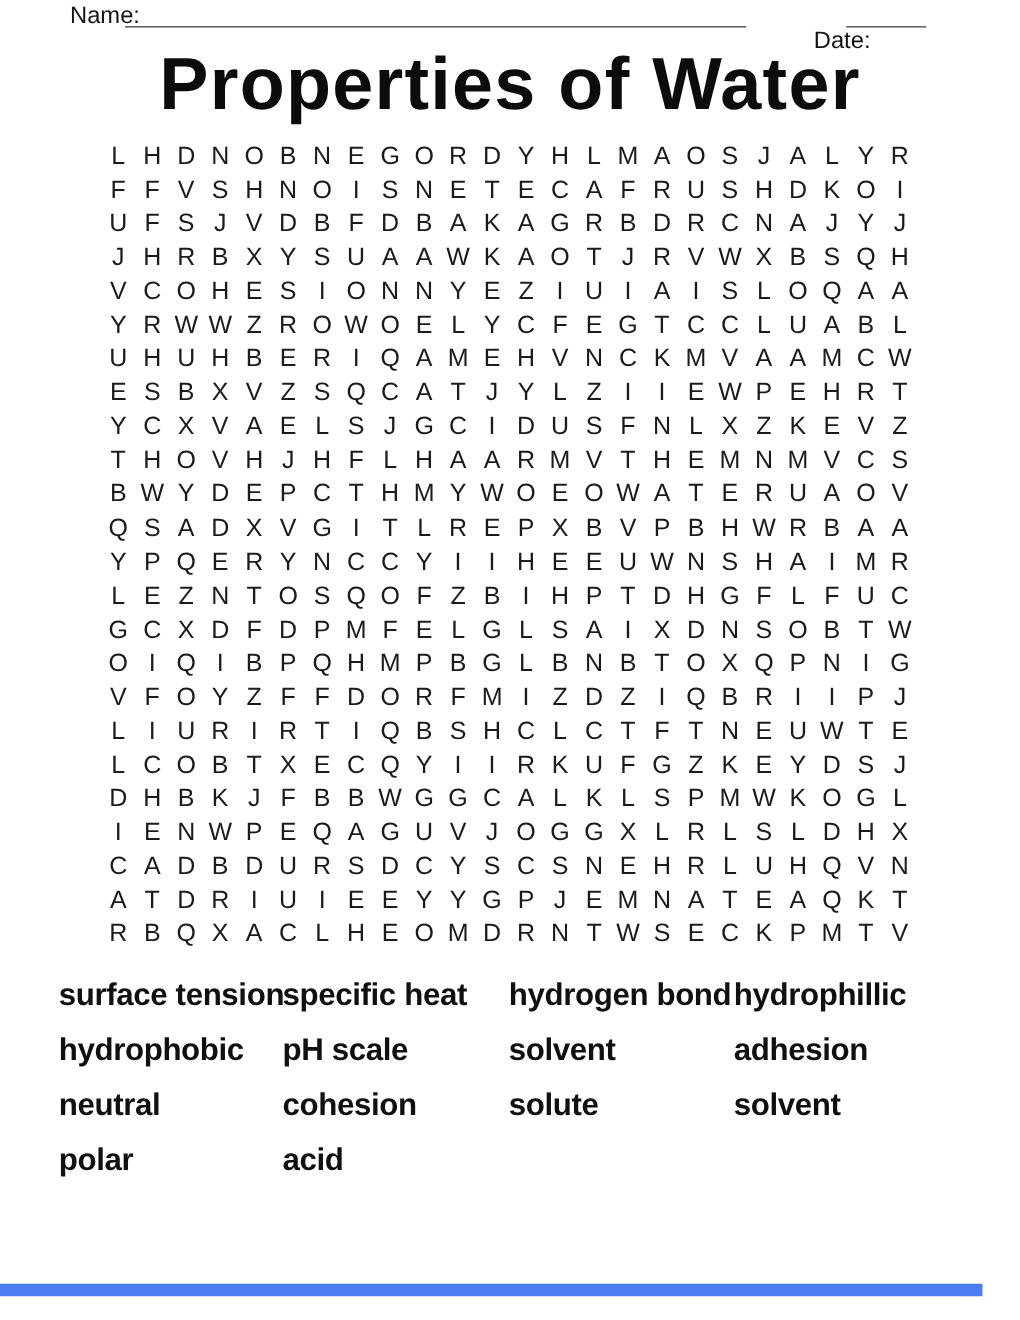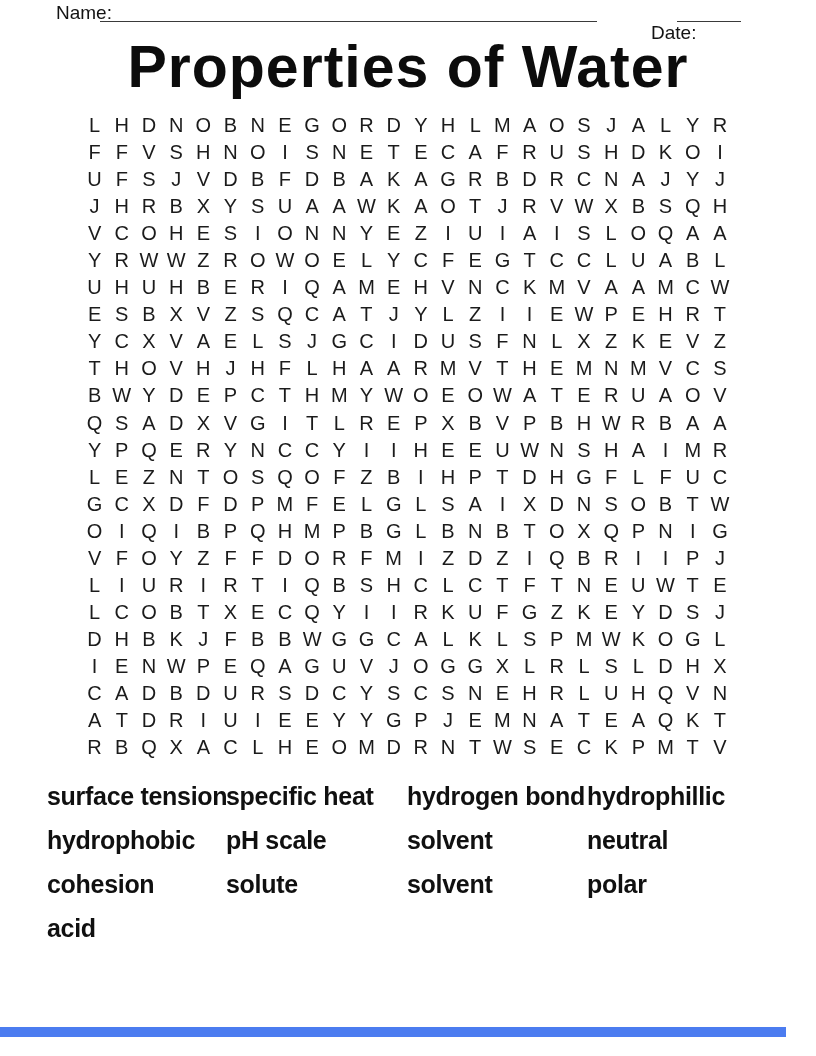--- a/index.html
+++ b/index.html
@@ -670,20 +670,21 @@
   </div>
 
 <div class="word-list">
     <div class="word">surface tension</div>
     <div class="word">specific heat</div>
     <div class="word">hydrogen bond</div>
     <div class="word">hydrophillic</div>
     <div class="word">hydrophobic</div>
     <div class="word">pH scale</div>
     <div class="word">solvent</div>
+    <div class="word">adhesion</div>
     <div class="word">neutral</div>
     <div class="word">cohesion</div>
     <div class="word">solute</div>
     <div class="word">solvent</div>
     <div class="word">polar</div>
     <div class="word">acid</div>
   </div>
 
 <div class="footer-bar" style="background: rgb(75, 124, 240);"></div>
 

